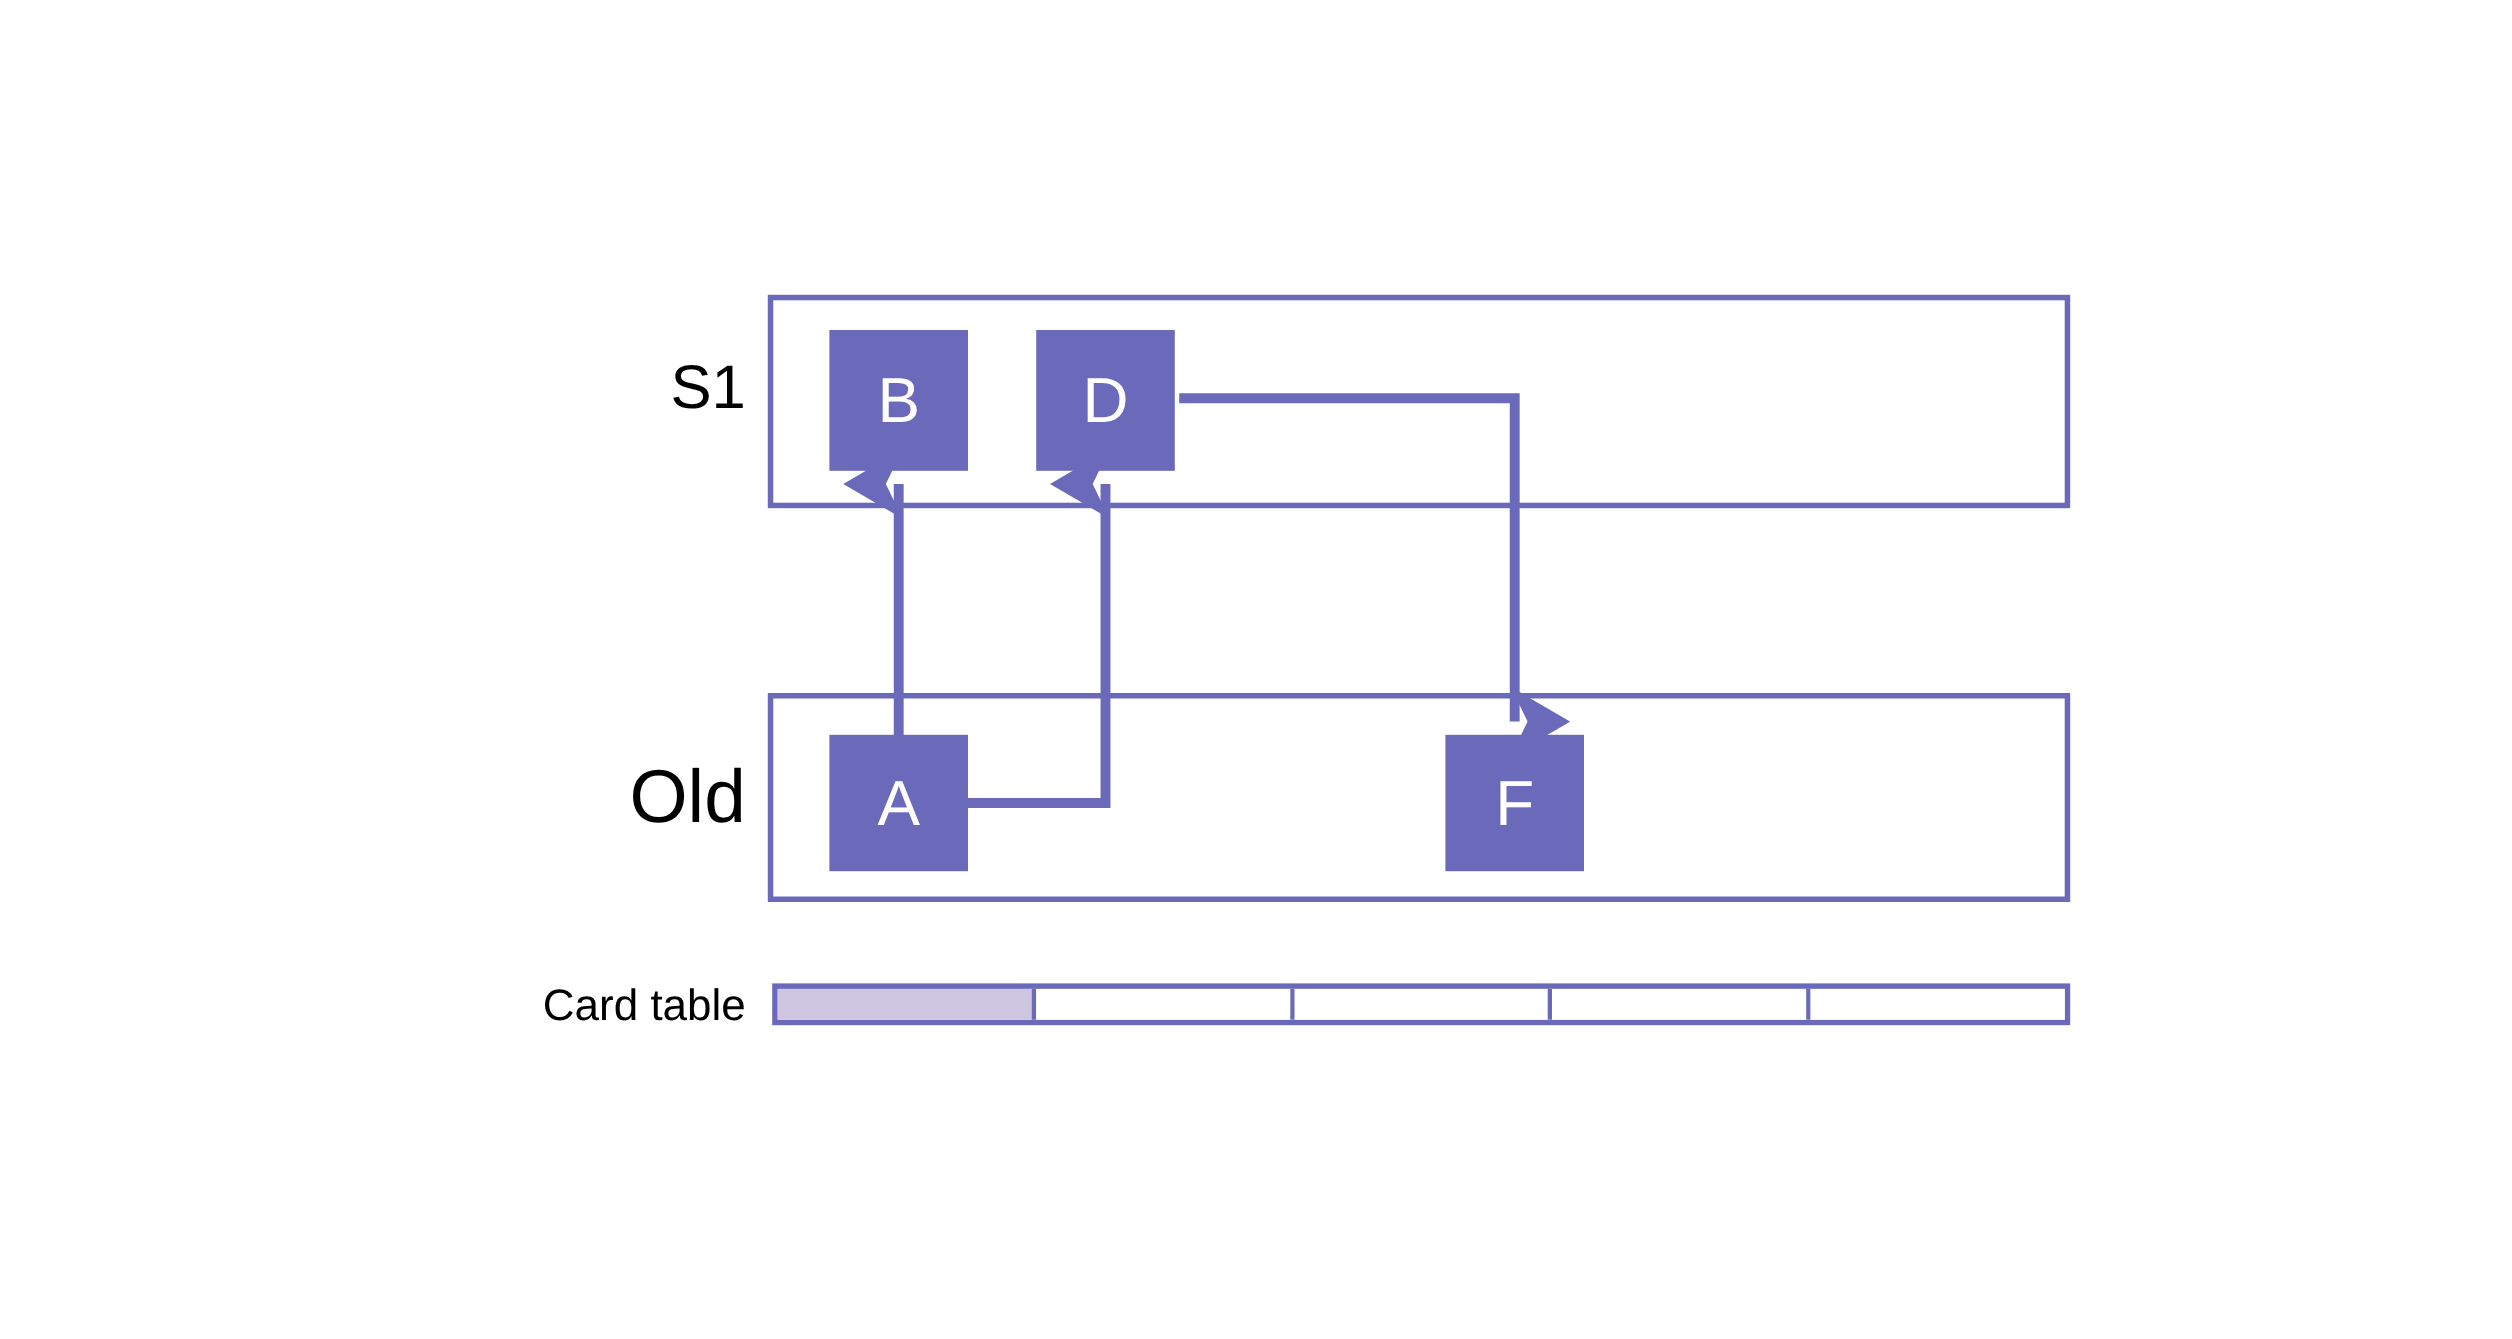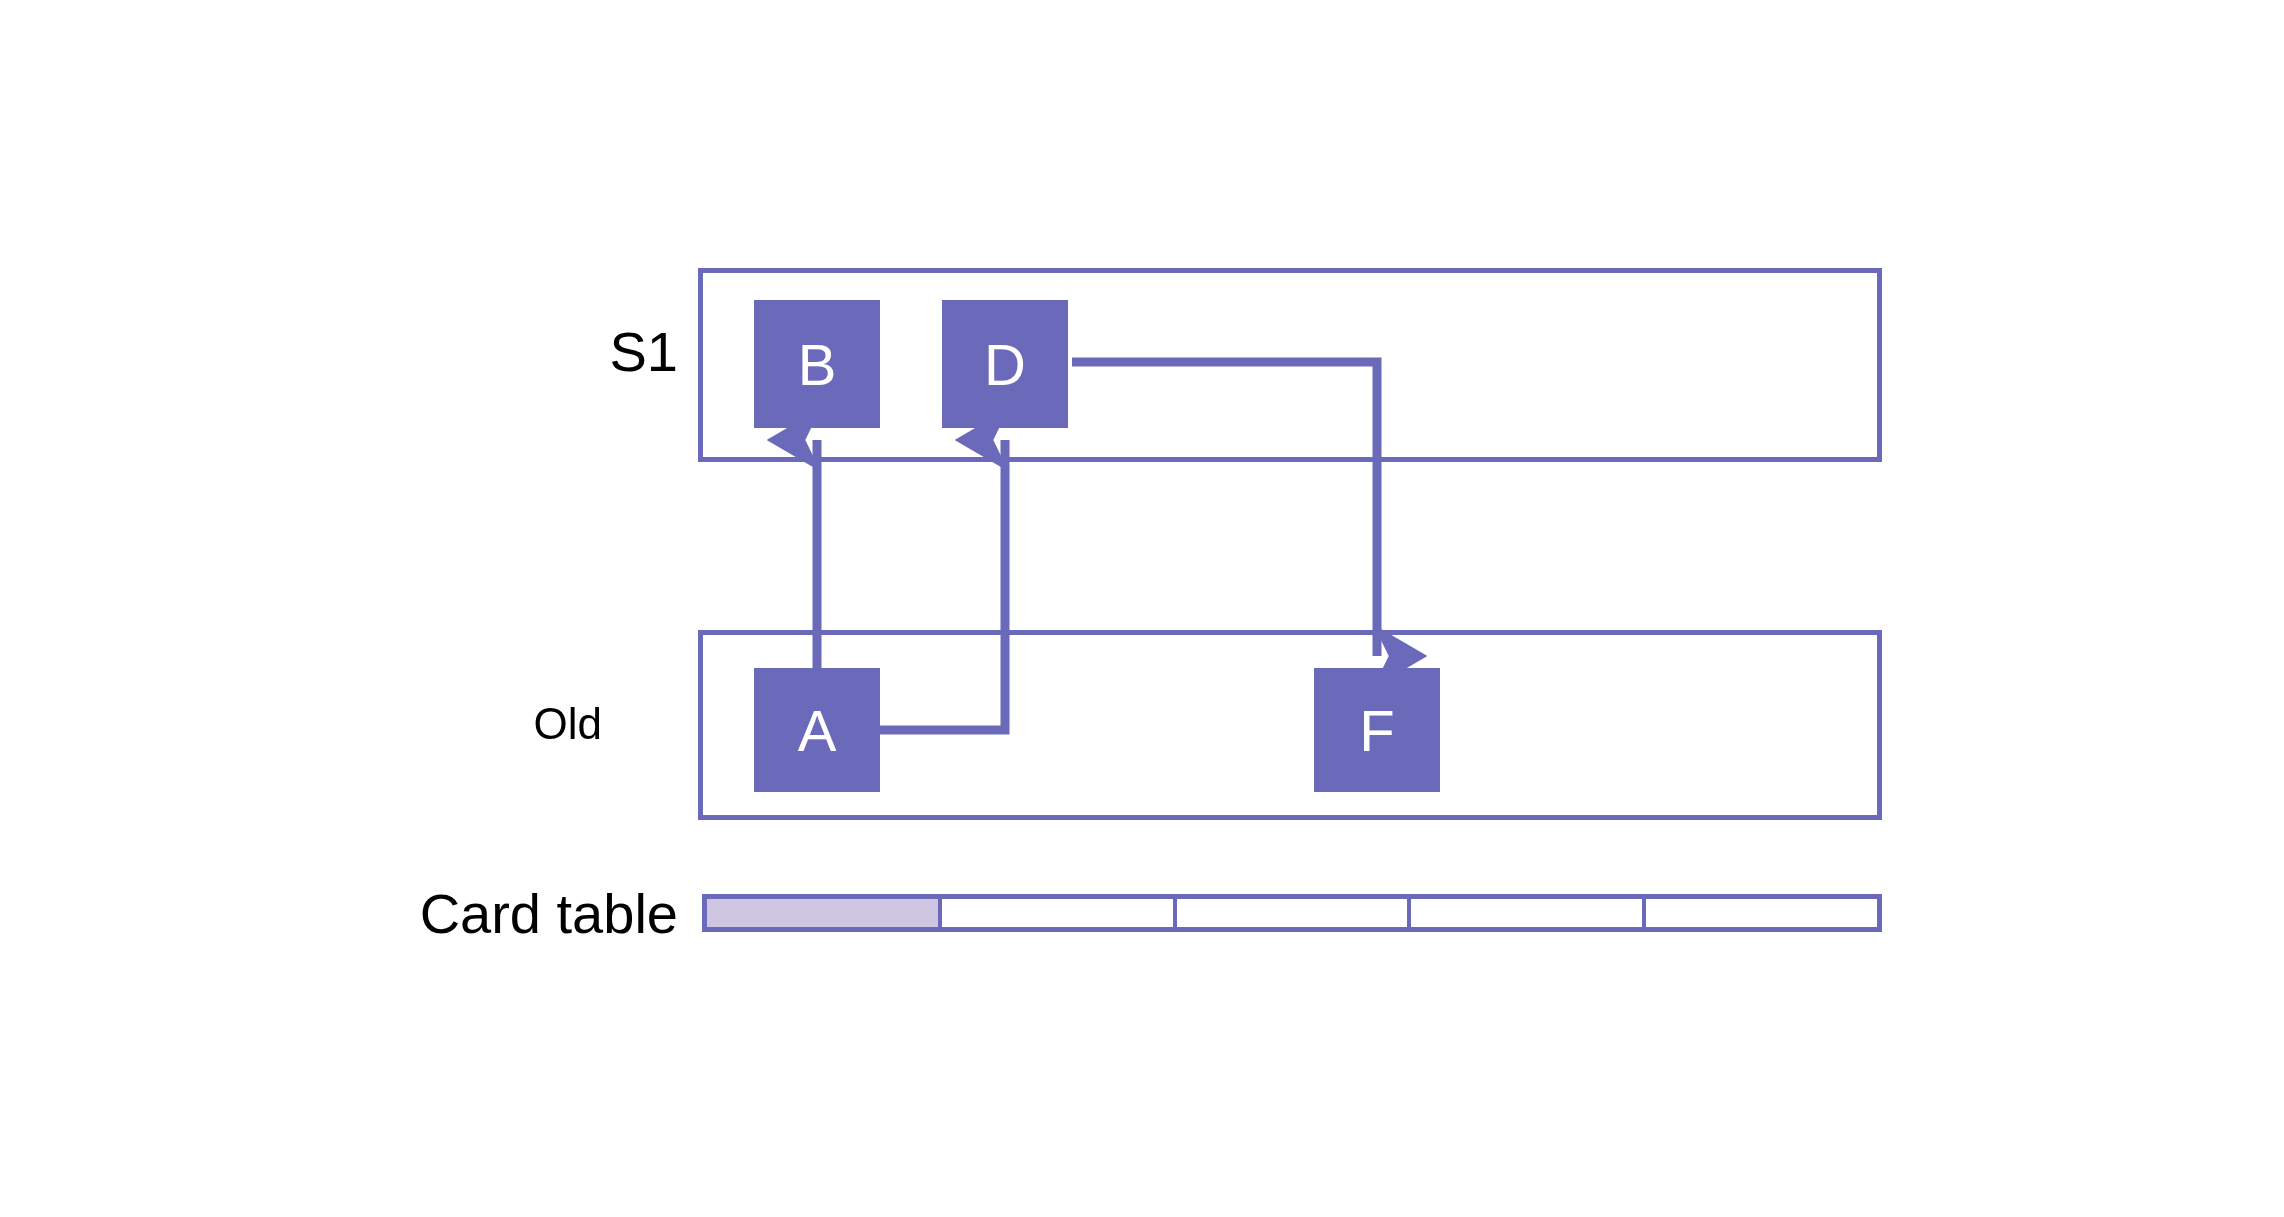--- a/index.html
+++ b/index.html
@@ -29,29 +29,29 @@
     white-space: nowrap;
     text-align: right;
   }
   #label-s1 {
     right: 1648px;
     top: 318px;
     font-size: 56px;
     line-height: 68px;
   }
   #label-old {
-    right: 1724px;
+    right: 1648px;
     top: 690px;
-    font-size: 44px;
+    font-size: 68px;
     line-height: 68px;
   }
   #label-cardtable {
     right: 1648px;
     top: 880px;
-    font-size: 56px;
+    font-size: 40px;
     line-height: 68px;
     text-align: center;
   }
   .region-box {
     position: absolute;
     border: 5px solid #6B6ABA;
     background: transparent;
     box-sizing: border-box;
   }
   #region-s1 {

